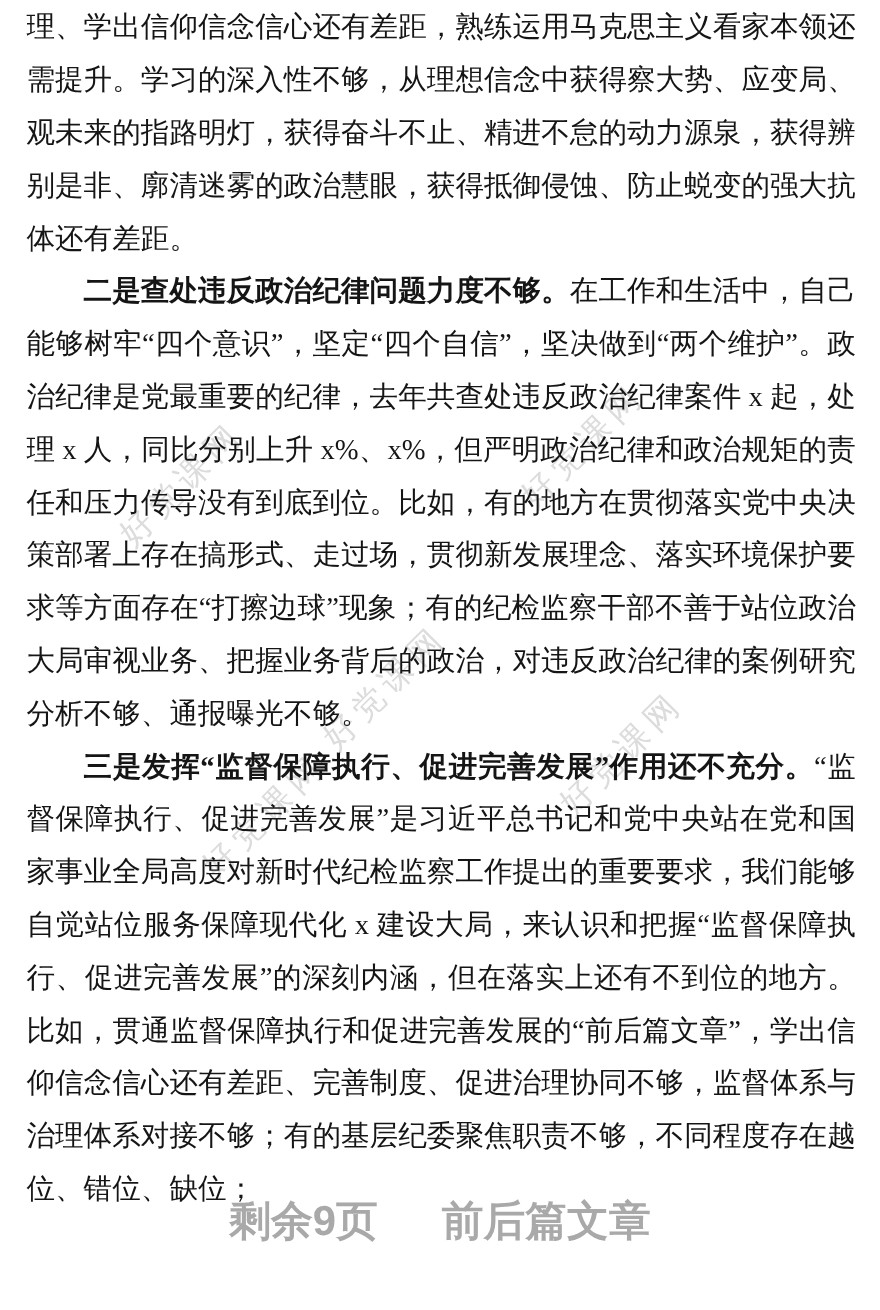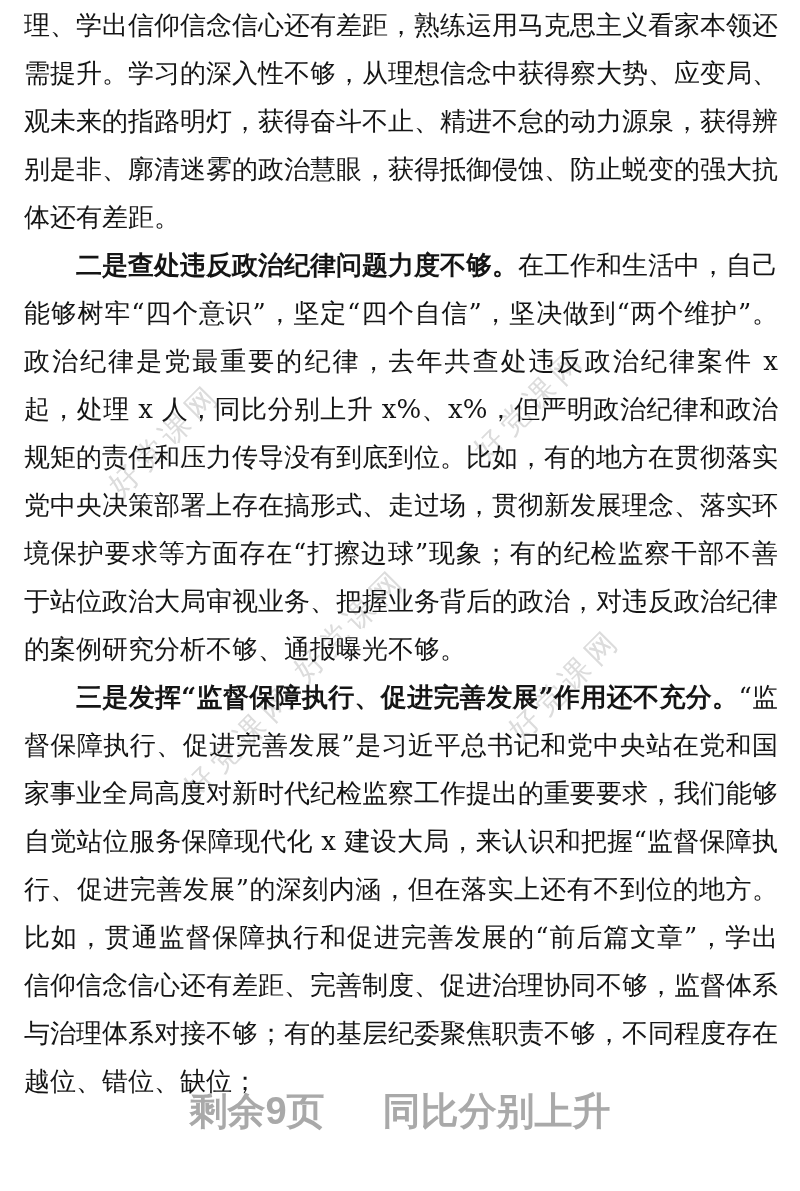--- a/index.html
+++ b/index.html
@@ -37,20 +37,21 @@
     left: 24px;
     top: 1px;
     width: 754px;
     z-index: 2;
     font-size: 26px;
     line-height: 48px;
     color: #151515;
     text-align: justify;
     text-justify: inter-character;
     word-break: break-all;
+    font-family: Liberation Serif, serif;
   }
   #doc p {
     margin: 0;
     padding: 0;
   }
   #doc p.indent {
     text-indent: 52px;
   }
   .run-bold {
     font-weight: bold;
@@ -88,16 +89,16 @@
     </div>
 
   <div id="doc">
       <p class=""><span class="run-regular">理、学出信仰信念信心还有差距，熟练运用马克思主义看家本领还需提升。学习的深入性不够，从理想信念中获得察大势、应变局、观未来的指路明灯，获得奋斗不止、精进不怠的动力源泉，获得辨别是非、廓清迷雾的政治慧眼，获得抵御侵蚀、防止蜕变的强大抗体还有差距。</span></p>
       <p class="indent"><span class="run-bold">二是查处违反政治纪律问题力度不够。</span><span class="run-regular">在工作和生活中，自己能够树牢“四个意识”，坚定“四个自信”，坚决做到“两个维护”。政治纪律是党最重要的纪律，去年共查处违反政治纪律案件 x 起，处理 x 人，同比分别上升 x%、x%，但严明政治纪律和政治规矩的责任和压力传导没有到底到位。比如，有的地方在贯彻落实党中央决策部署上存在搞形式、走过场，贯彻新发展理念、落实环境保护要求等方面存在“打擦边球”现象；有的纪检监察干部不善于站位政治大局审视业务、把握业务背后的政治，对违反政治纪律的案例研究分析不够、通报曝光不够。</span></p>
       <p class="indent"><span class="run-bold">三是发挥“监督保障执行、促进完善发展”作用还不充分。</span><span class="run-regular">“监督保障执行、促进完善发展”是习近平总书记和党中央站在党和国家事业全局高度对新时代纪检监察工作提出的重要要求，我们能够自觉站位服务保障现代化 x 建设大局，来认识和把握“监督保障执行、促进完善发展”的深刻内涵，但在落实上还有不到位的地方。比如，贯通监督保障执行和促进完善发展的“前后篇文章”，学出信仰信念信心还有差距、完善制度、促进治理协同不够，监督体系与治理体系对接不够；有的基层纪委聚焦职责不够，不同程度存在越位、错位、缺位；</span></p>
     </div>
 
   <div id="footer-notice" style="color: rgb(169, 169, 169);">
     <span>剩余9页</span>
-    <span>同比分别上升</span>
+    <span>前后篇文章</span>
   </div>
 
 </div>
 
 </body></html>

